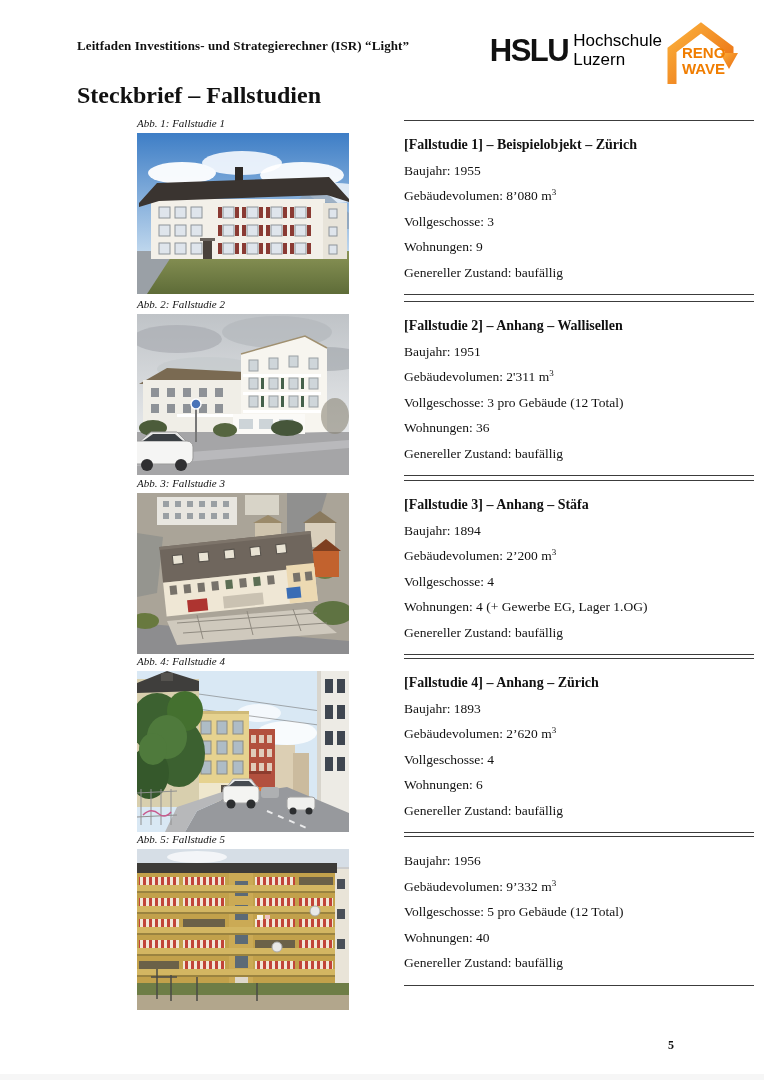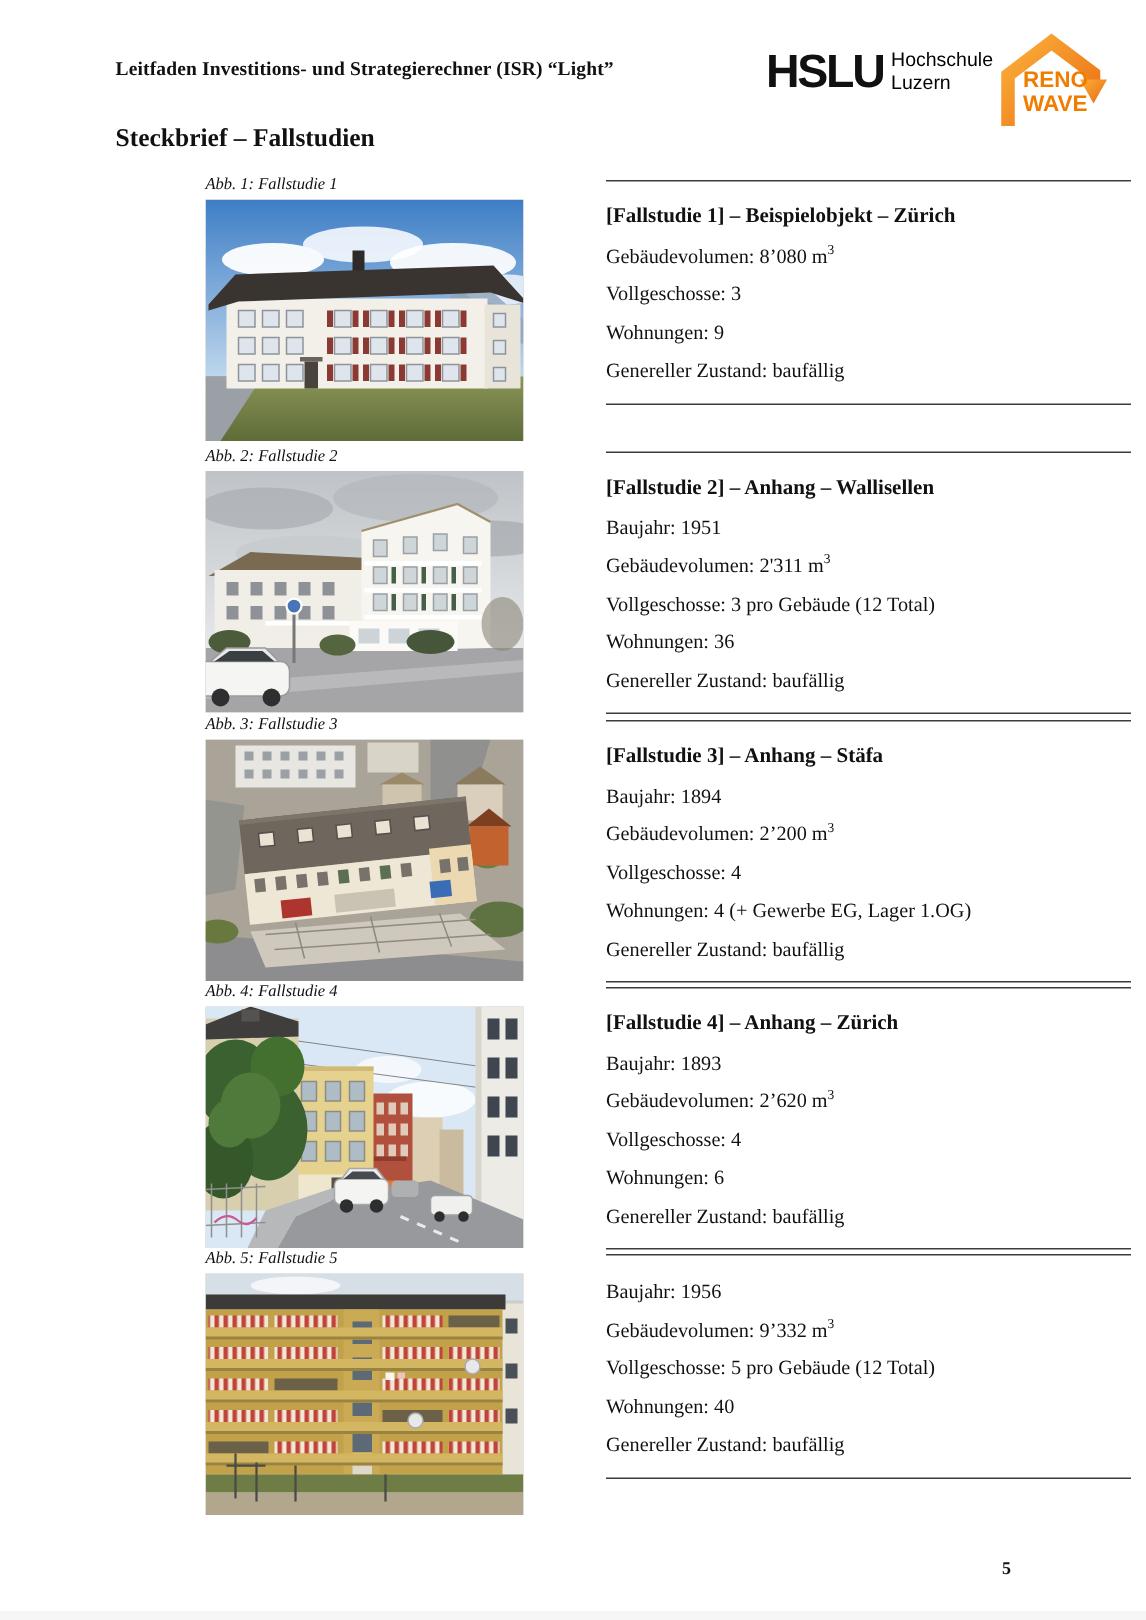--- a/index.html
+++ b/index.html
@@ -5,25 +5,25 @@
   html,body{margin:0;padding:0;}
   body{width:764px;height:1080px;background:#fff;font-family:"Liberation Serif",serif;color:#111;}
   .page{position:relative;width:764px;height:1080px;overflow:hidden;background:#ffffff;}
 
   
   .hdr{position:absolute;top:22px;left:77px;right:24px;display:flex;justify-content:space-between;align-items:flex-start;}
   .doc-title{font-weight:bold;font-size:13px;margin-top:16px;letter-spacing:.1px;}
   .logos{display:flex;align-items:flex-start;}
   .hslu{display:flex;align-items:center;margin-top:10px;font-family:"Liberation Sans",sans-serif;}
   .hslu-acronym{font-size:31px;font-weight:bold;letter-spacing:-1.5px;line-height:1;}
-  .hslu-sub{display:flex;flex-direction:column;font-size:13px;line-height:1.1;margin-left:5px;color:#000;}
+  .hslu-sub{display:flex;flex-direction:column;font-size:17px;line-height:1.1;margin-left:5px;color:#000;}
   .renowave{position:relative;width:78px;height:64px;}
 
   
-  .page-title{position:absolute;left:77px;top:82px;font-size:17px;font-weight:bold;margin:0;text-align:center;}
+  .page-title{position:absolute;left:77px;top:82px;font-size:24px;font-weight:bold;margin:0;text-align:center;}
 
   
   .row{position:absolute;left:0;width:100%;display:flex;align-items:flex-start;}
   .r0{top:117px}.r1{top:298px}.r2{top:477px}.r3{top:655px}.r4{top:833px}
   .fig{margin-left:118px;width:212px;padding-left:19px;}
   .fig figcaption{font-style:italic;font-size:11px;margin:0 0 4px 0;}
   .photo{width:212px;height:161px;overflow:hidden;background:#ccc;line-height:0;}
   .photo svg{display:block;}
   .info{margin-left:55px;width:350px;border-top:1px solid #3c3c3c;border-bottom:1px solid #3c3c3c;padding:11px 0 9px 0;margin-top:3px;}
   .info-title{font-weight:bold;font-size:14px;line-height:25.5px;}
@@ -146,20 +146,21 @@
               <rect x="153" y="110" width="4" height="11"></rect>
               <rect x="170" y="110" width="4" height="11"></rect>
           </g>
           <rect x="63" y="105" width="15" height="3" fill="#6b645e"></rect>
           <rect x="66" y="108" width="9" height="18" fill="#4a423c"></rect>
         </svg>
       </div>
     </figure>
     <div class="info">
       <div class="info-title">[Fallstudie 1] – Beispielobjekt – Zürich</div>
+      <div class="info-line">Baujahr: 1955</div>
       <div class="info-line"><span>Gebäudevolumen: 8’080 m</span><sup>3</sup></div>
       <div class="info-line">Vollgeschosse: 3</div>
       <div class="info-line">Wohnungen: 9</div>
       <div class="info-line">Genereller Zustand: baufällig</div>
     </div>
   </section>
 
   <section class="row r1">
     <figure class="fig" style="margin:0 0 0 118px;">
       <figcaption>Abb. 2: Fallstudie 2</figcaption>

